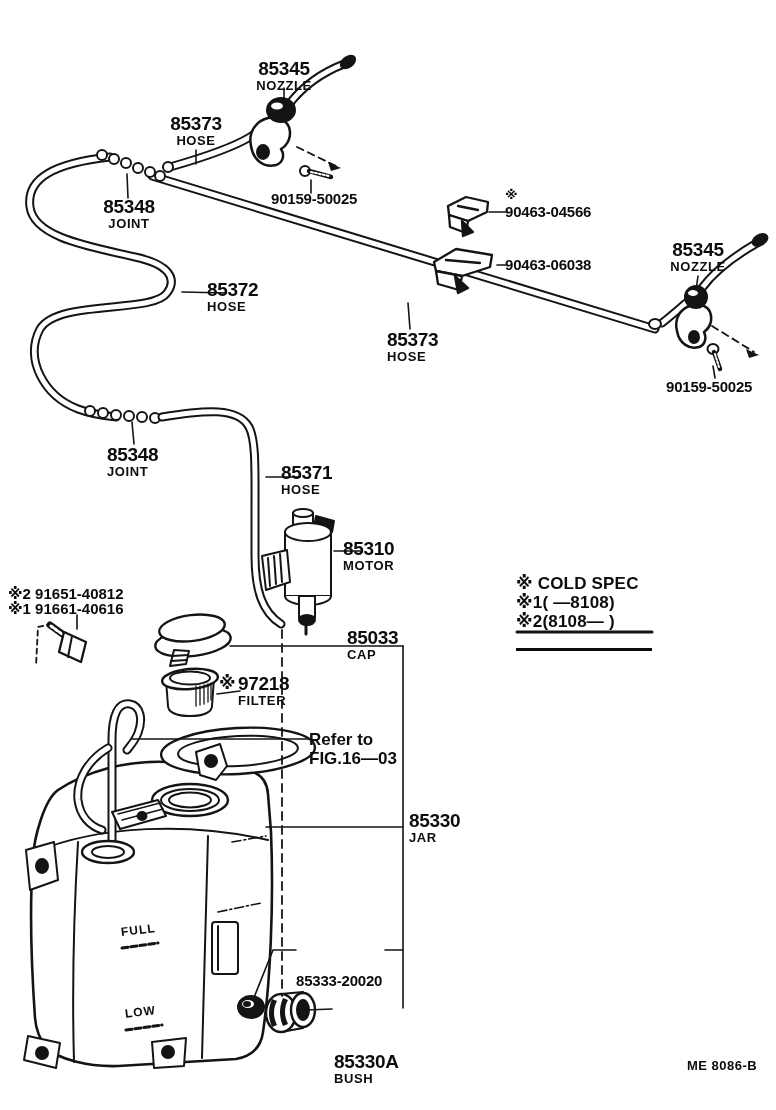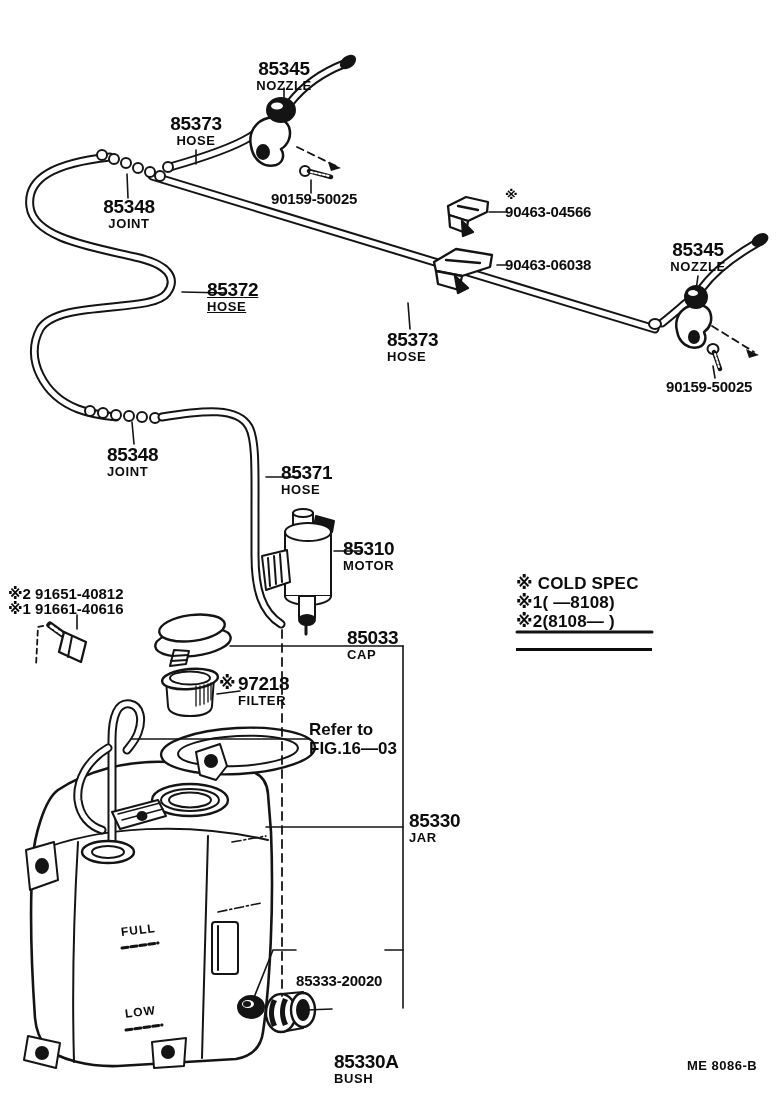--- a/index.html
+++ b/index.html
@@ -9,21 +9,21 @@
   .lbl{position:absolute;color:#0c0c0c;font-weight:bold;line-height:1.05;white-space:nowrap;}
   .lbl span{display:block;}
   .ctr{text-align:center;}
   .num{font-size:19px;letter-spacing:-0.3px;}
   .sub{font-size:13px;letter-spacing:0.6px;}
   .pn{font-size:15px;letter-spacing:-0.2px;}
   .inline span{display:inline;}
   .cold{font-size:17px;letter-spacing:0.2px;line-height:19px;}
   .cold .u{border-bottom:3px solid #0c0c0c;display:inline-block;min-width:136px;padding-bottom:17px;}
   .tankmark{font-size:12px;letter-spacing:1px;transform:rotate(-7deg);}
-  .note{font-size:17px;line-height:1.1;}
+  .note{font-size:17px;line-height:1.1;margin-top:10px;}
   .foot{font-size:13px;letter-spacing:0.5px;margin-top:15px;}
 </style>
 </head>
 <body>
 
 <svg id="art" width="776" height="1110" viewBox="0 0 776 1110">
   <g fill="none" stroke="#141414" stroke-width="2" stroke-linecap="round" stroke-linejoin="round">
 
     <g>
       <path d="M152,176 L655,329" stroke-width="9"></path>
@@ -267,21 +267,21 @@
 
 <div class="lbl ctr" style="left:652px;top:240px;width:92px;">
   <span class="num">85345</span>
   <span class="sub">NOZZLE</span>
 </div>
 
 <div class="lbl" style="left:666px;top:379px;">
   <span class="pn">90159-50025</span>
 </div>
 
-<div class="lbl" style="left:207px;top:280px;text-decoration:underline;">
+<div class="lbl" style="left:207px;top:280px;">
   <span class="num">85372</span>
   <span class="sub">HOSE</span>
 </div>
 
 <div class="lbl" style="left:387px;top:330px;">
   <span class="num">85373</span>
   <span class="sub">HOSE</span>
 </div>
 
 <div class="lbl" style="left:107px;top:445px;">

